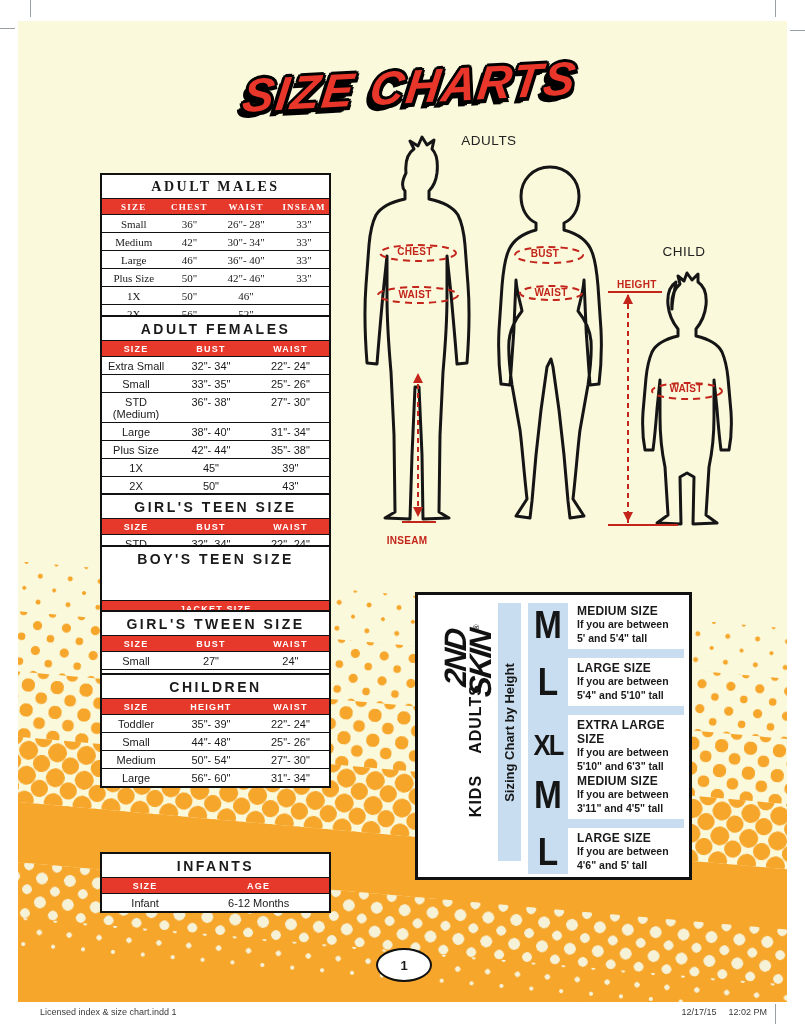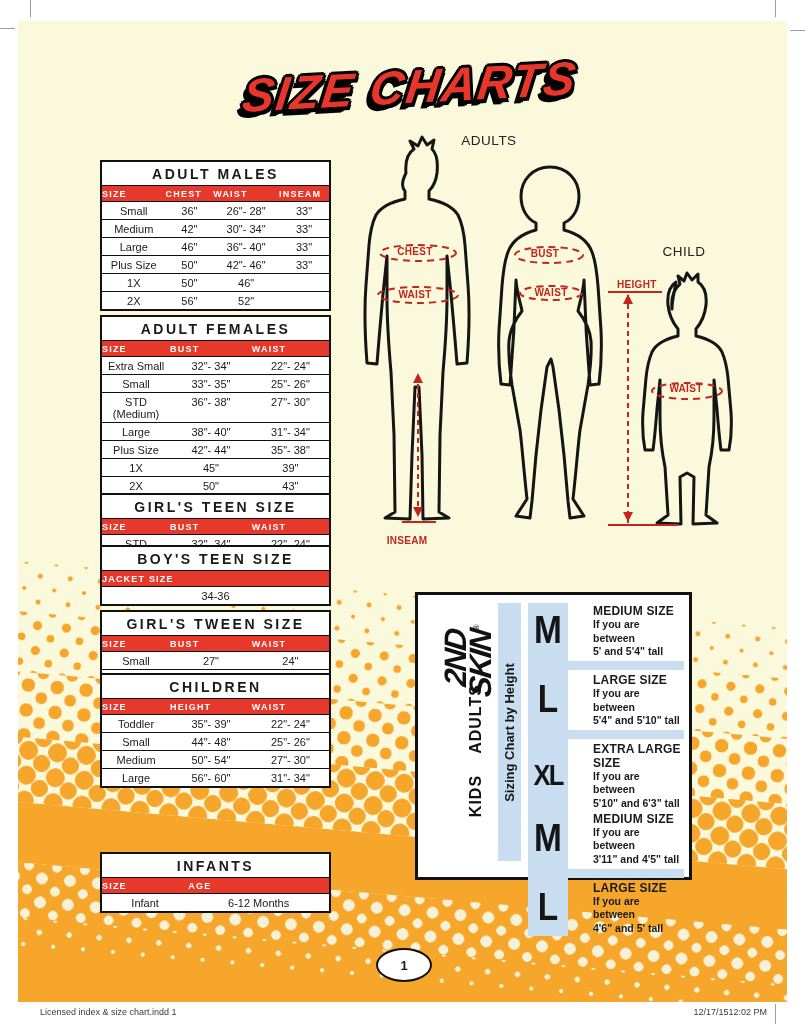--- a/index.html
+++ b/index.html
@@ -68,27 +68,27 @@
     letter-spacing:.3px;transform:translateX(-50%);white-space:nowrap;
   }
   .m-label.left-anchor{transform:none;}
   
   .size-table{
     position:absolute;left:82px;width:231px;background:#ffffff;
     border:2px solid #111;z-index:2;box-sizing:border-box;
   }
   .t-title{font-weight:700;font-size:14px;letter-spacing:2.5px;text-align:center;padding:4px 0 3px;}
   .t-head{display:grid;background:#E7382C;color:#fff;font-weight:700;font-size:9px;
-    letter-spacing:1.2px;text-align:left;padding:3px 0 2px;border-top:1.5px solid #111;border-bottom:1.5px solid #111;}
+    letter-spacing:1.2px;text-align:center;padding:3px 0 2px;border-top:1.5px solid #111;border-bottom:1.5px solid #111;}
   .t-row{display:grid;font-size:11px;text-align:center;padding:3px 0 2px;}
   .t-row + .t-row{border-top:1.5px solid #111;}
   .cols-4{grid-template-columns:28% 21% 29% 22%;}
   .cols-3{grid-template-columns:30% 36% 34%;}
   .cols-2{grid-template-columns:38% 62%;}
-  .cols-1{grid-template-columns:100%;}
+  .cols-1{grid-template-columns:100%;margin-top:30px;}
   
   .sizing-box{
     position:absolute;left:397px;top:571px;width:277px;height:288px;background:#ffffff;
     border:3px solid #111;z-index:2;box-sizing:border-box;
   }
   .brand{
     position:absolute;left:2px;top:16px;width:96px;height:96px;
     display:flex;align-items:center;justify-content:center;
   }
   .brand-inner{
@@ -110,33 +110,33 @@
   .sizes-col{position:absolute;left:110px;top:8px;right:5px;bottom:8px;display:flex;flex-direction:column;}
   .size-group{position:relative;display:flex;flex-direction:column;}
   .size-group .strip{position:absolute;left:0;top:0;bottom:0;width:40px;background:#C9DDF0;}
   .group-gap{height:12px;}
   .srow{position:relative;display:flex;min-height:44px;}
   .srow .letter{
     width:40px;flex:0 0 40px;display:flex;align-items:center;justify-content:center;
     font-weight:900;font-size:38px;color:#151515;transform:scale(.88,1.02);
   }
   .srow .letter.xl{font-size:29px;letter-spacing:-2px;}
-  .srow .desc{padding:1px 0 0 9px;margin-left:16px;}
+  .srow .desc{padding:1px 0 0 9px;}
   .srow .desc .h{font-weight:700;font-size:12px;letter-spacing:.2px;}
   .srow .desc .l{font-weight:600;font-size:10.5px;line-height:1.3;}
   .sep{height:9px;background:#C9DDF0;margin:2px 0;}
   
   .page-oval{
     position:absolute;left:358px;top:927px;width:52px;height:30px;background:#fff;
     border:2.5px solid #111;border-radius:50%;display:flex;align-items:center;justify-content:center;
     font-weight:800;font-size:13px;z-index:3;
   }
   
   .footer-left{position:absolute;left:40px;top:1007px;font-size:9px;color:#3a3a3a;}
-  .footer-right{position:absolute;right:38px;top:1007px;font-size:9px;color:#3a3a3a;display:flex;}
+  .footer-right{position:absolute;right:38px;top:1007px;font-size:9px;color:#3a3a3a;display:flex;gap:12px;}
 </style>
 </head>
 <body>
 
 <div class="crop" style="left:30px;top:0;width:1px;height:17px;"></div>
 <div class="crop" style="left:0;top:28px;width:15px;height:1px;"></div>
 <div class="crop" style="left:775px;top:0;width:1px;height:17px;"></div>
 <div class="crop" style="left:790px;top:30px;width:15px;height:1px;"></div>
 <div class="crop" style="left:775px;top:1004px;width:1px;height:20px;"></div>
 
@@ -219,21 +219,21 @@
   </svg>
 
   <span class="m-label" style="left:397px;top:225px;">CHEST</span>
   <span class="m-label" style="left:397px;top:268px;">WAIST</span>
   <span class="m-label" style="left:527px;top:227px;">BUST</span>
   <span class="m-label" style="left:533px;top:266px;">WAIST</span>
   <span class="m-label left-anchor" style="left:599px;top:258px;">HEIGHT</span>
   <span class="m-label" style="left:668px;top:362px;">WAIST</span>
   <span class="m-label" style="left:389px;top:514px;">INSEAM</span>
 
-  <div class="size-table" style="top:139px;">
+  <div class="size-table" style="top:152px;font-family:Liberation Serif, serif;">
       <div class="t-title">ADULT MALES</div>
       <div class="t-head cols-4">
         <span>SIZE</span>
         <span>CHEST</span>
         <span>WAIST</span>
         <span>INSEAM</span>
       </div>
       <div class="t-row cols-4">
         <span>Small</span>
         <span>36"</span>

